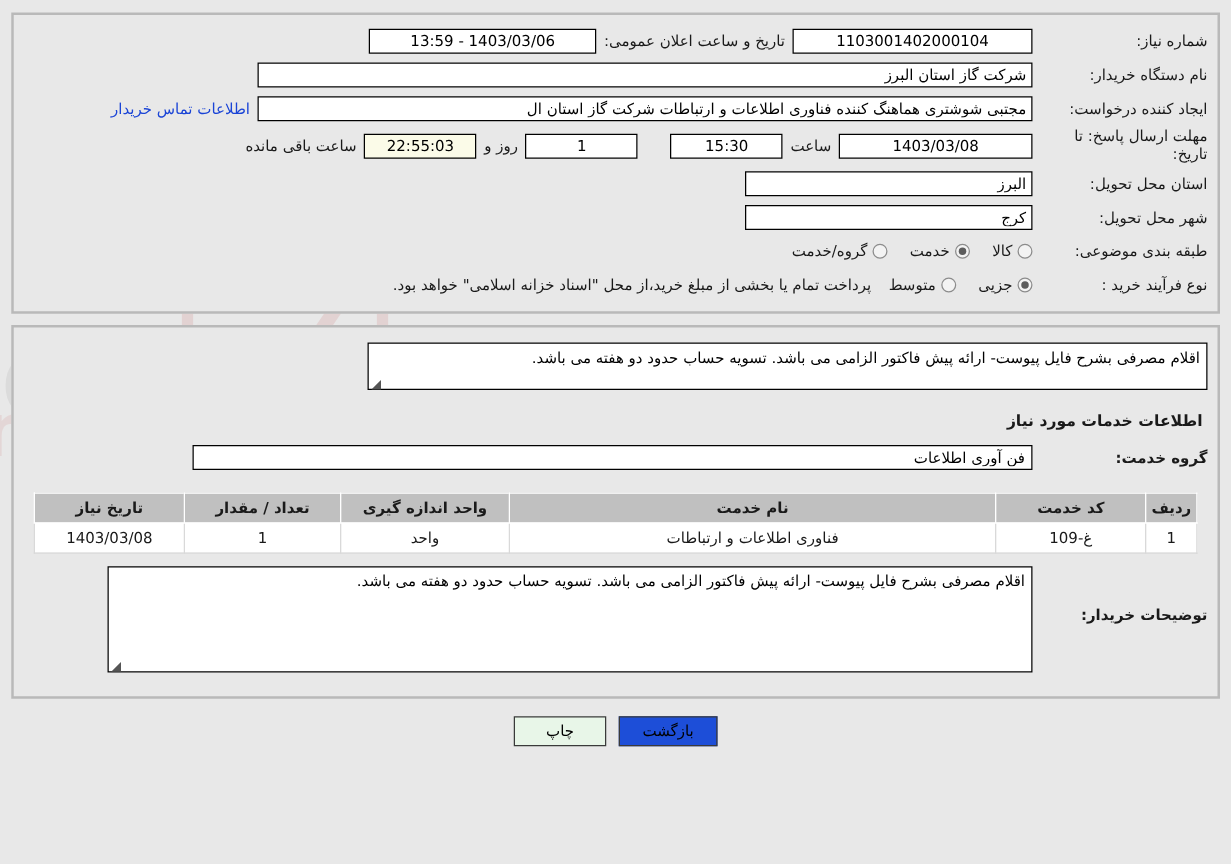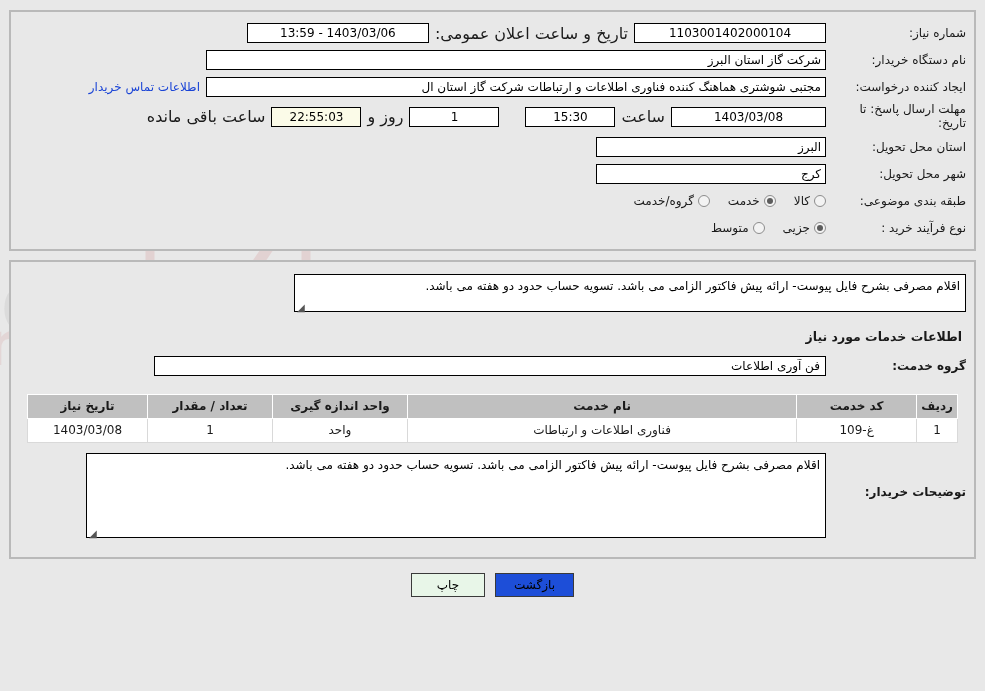--- a/index.html
+++ b/index.html
@@ -95,21 +95,21 @@
   .w-creator  { width: 620px; text-align: right; }
   .w-date     { width: 155px; }
   .w-time     { width: 90px; }
   .w-days     { width: 90px; }
   .w-clock    { width: 90px; }
   .w-province { width: 230px; text-align: right; }
   .w-city     { width: 230px; text-align: right; }
   .w-pubdate  { width: 182px; }
 
   .mini-label {
-    font-size: 16px;
+    font-size: 12px;
     padding: 0 6px;
     white-space: nowrap;
     color: #1a1a1a;
     text-align: center;
   }
   .link {
     color: #1a44d6;
     font-size: 12px;
     padding: 0 6px;
     white-space: nowrap;
@@ -346,20 +346,21 @@
       <div class="radio-group">
         <label class="radio-item">
           <span class="radio on"></span>
           <span class="radio-label">جزیی</span>
         </label>
         <label class="radio-item">
           <span class="radio"></span>
           <span class="radio-label">متوسط</span>
         </label>
       </div>
+      <span class="note-text">پرداخت تمام یا بخشی از مبلغ خرید،از محل "اسناد خزانه اسلامی" خواهد بود.</span>
     </div>
 
   </div>
 
   <div class="panel mid">
 
     <div class="ta-row">
       <div class="ta-holder">
         <textarea class="ta ta-brief" readonly="" style="">اقلام مصرفی بشرح فایل پیوست- ارائه پیش فاکتور الزامی می باشد. تسویه حساب حدود دو هفته می باشد.</textarea>
         <span class="resize-grip">◣</span>

